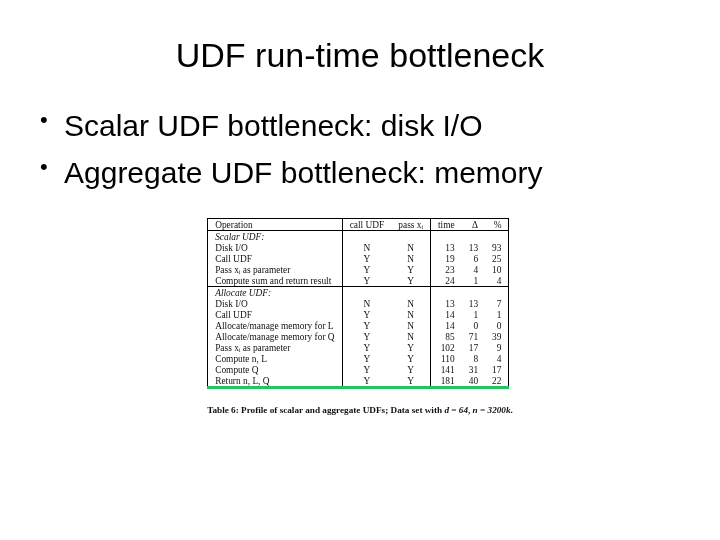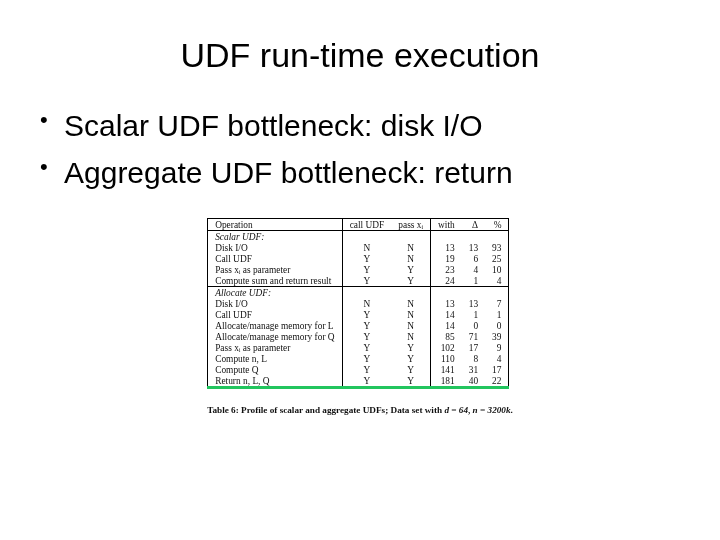--- a/index.html
+++ b/index.html
@@ -73,36 +73,36 @@
     font-size: 9.2px;
     font-weight: 700;
     font-family: "Times New Roman", Times, serif;
   }
   .subi { font-style: italic; }
 </style>
 </head>
 <body>
 
 <div class="slide">
-  <div class="title">UDF run-time execution</div>
+  <div class="title">UDF run-time bottleneck</div>
 
   <ul class="bullets">
     <li>Scalar UDF bottleneck: disk I/O</li>
-    <li>Aggregate UDF bottleneck: return</li>
+    <li>Aggregate UDF bottleneck: memory</li>
   </ul>
 
   <div class="tbl-wrap">
     <div class="tbl">
       <table>
         <tbody>
             <tr class="bt">
           <th class="bl">Operation</th>
           <th class="ctr bl">call UDF</th>
           <th class="ctr">pass xᵢ</th>
-          <th class="num bl">with</th>
+          <th class="num bl">time</th>
           <th class="num">Δ</th>
           <th class="num br">%</th>
         </tr>
 
         <tr class="section-row bt">
           <td class="bl">Scalar UDF:</td>
           <td class="bl"></td>
               <td></td>
               <td class="bl"></td>
               <td></td>

